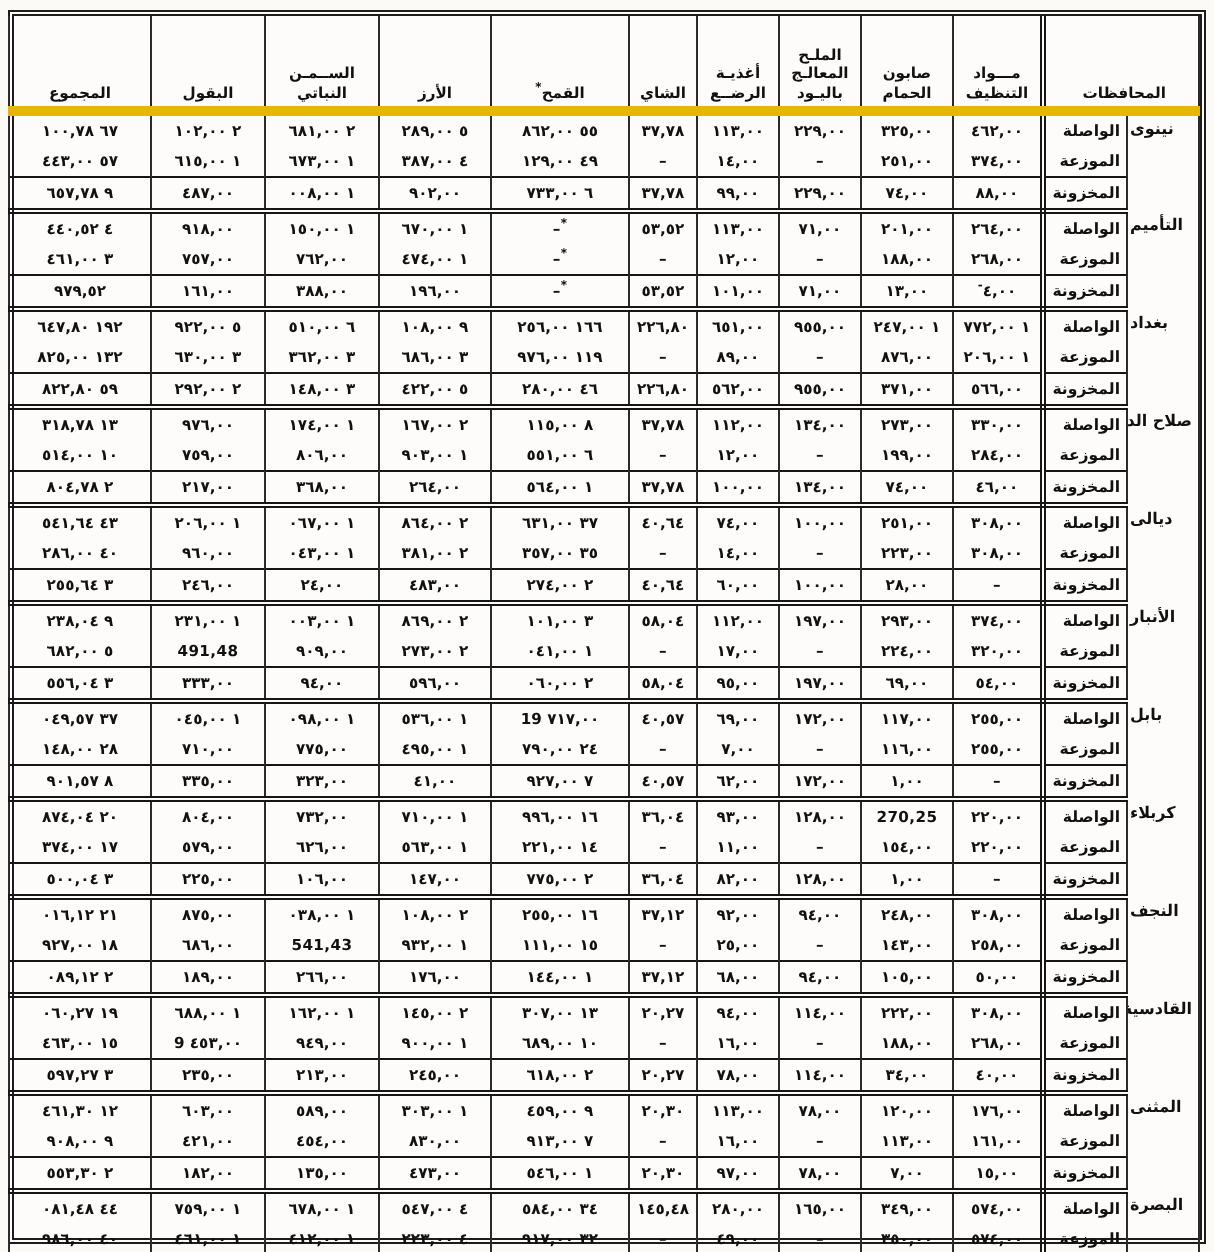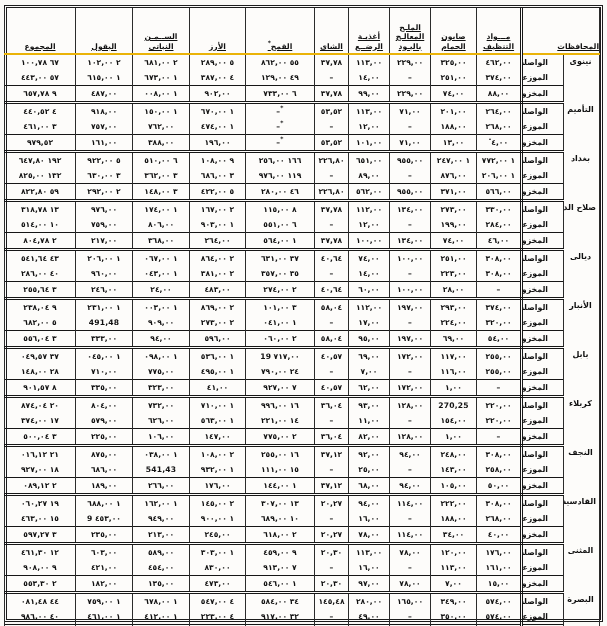--- a/index.html
+++ b/index.html
@@ -23,55 +23,54 @@
     direction:rtl;
     table-layout:fixed;
   }
   th,td{
     border-right:1px solid #2b2b2b;
     border-left:1px solid #2b2b2b;
     font-weight:bold;
     overflow:hidden;
   }
   thead th{
-    border-bottom:2px solid #eab308;
+    border-bottom:5px solid #eab308;
     vertical-align:bottom;
     font-size:7.6px;
     line-height:1.25;
     padding:3px 1px 2px 1px;
     text-align:center;
     white-space:pre-line;
     height:40px;
-    text-decoration:underline;
   }
   thead th.corner{
     text-align:right;
-    padding-right:0;
+    padding-right:16px;
     vertical-align:bottom;
     border-left:3px double #161616;
   }
   tbody td{
     font-size:7.6px;
     height:15px;
     padding:0 2px;
     white-space:nowrap;
   }
   td.val{
     direction:ltr;
     text-align:center;
     letter-spacing:.2px;
   }
   td.lbl{
     text-align:right;
-    padding-right:15px;
+    padding-right:3px;
     font-size:7.8px;
     border-left:3px double #161616;
   }
   td.gname{
-    text-align:center;
+    text-align:left;
     vertical-align:top;
     padding:2px 3px 0 1px;
     font-size:8px;
   }
   tr.r2 td{border-top:1.6px solid #161616;}
   tr.r2 td{border-bottom:3px double #161616;}
   sup{font-size:6px;line-height:0;}
 </style>
 </head>
 <body>

